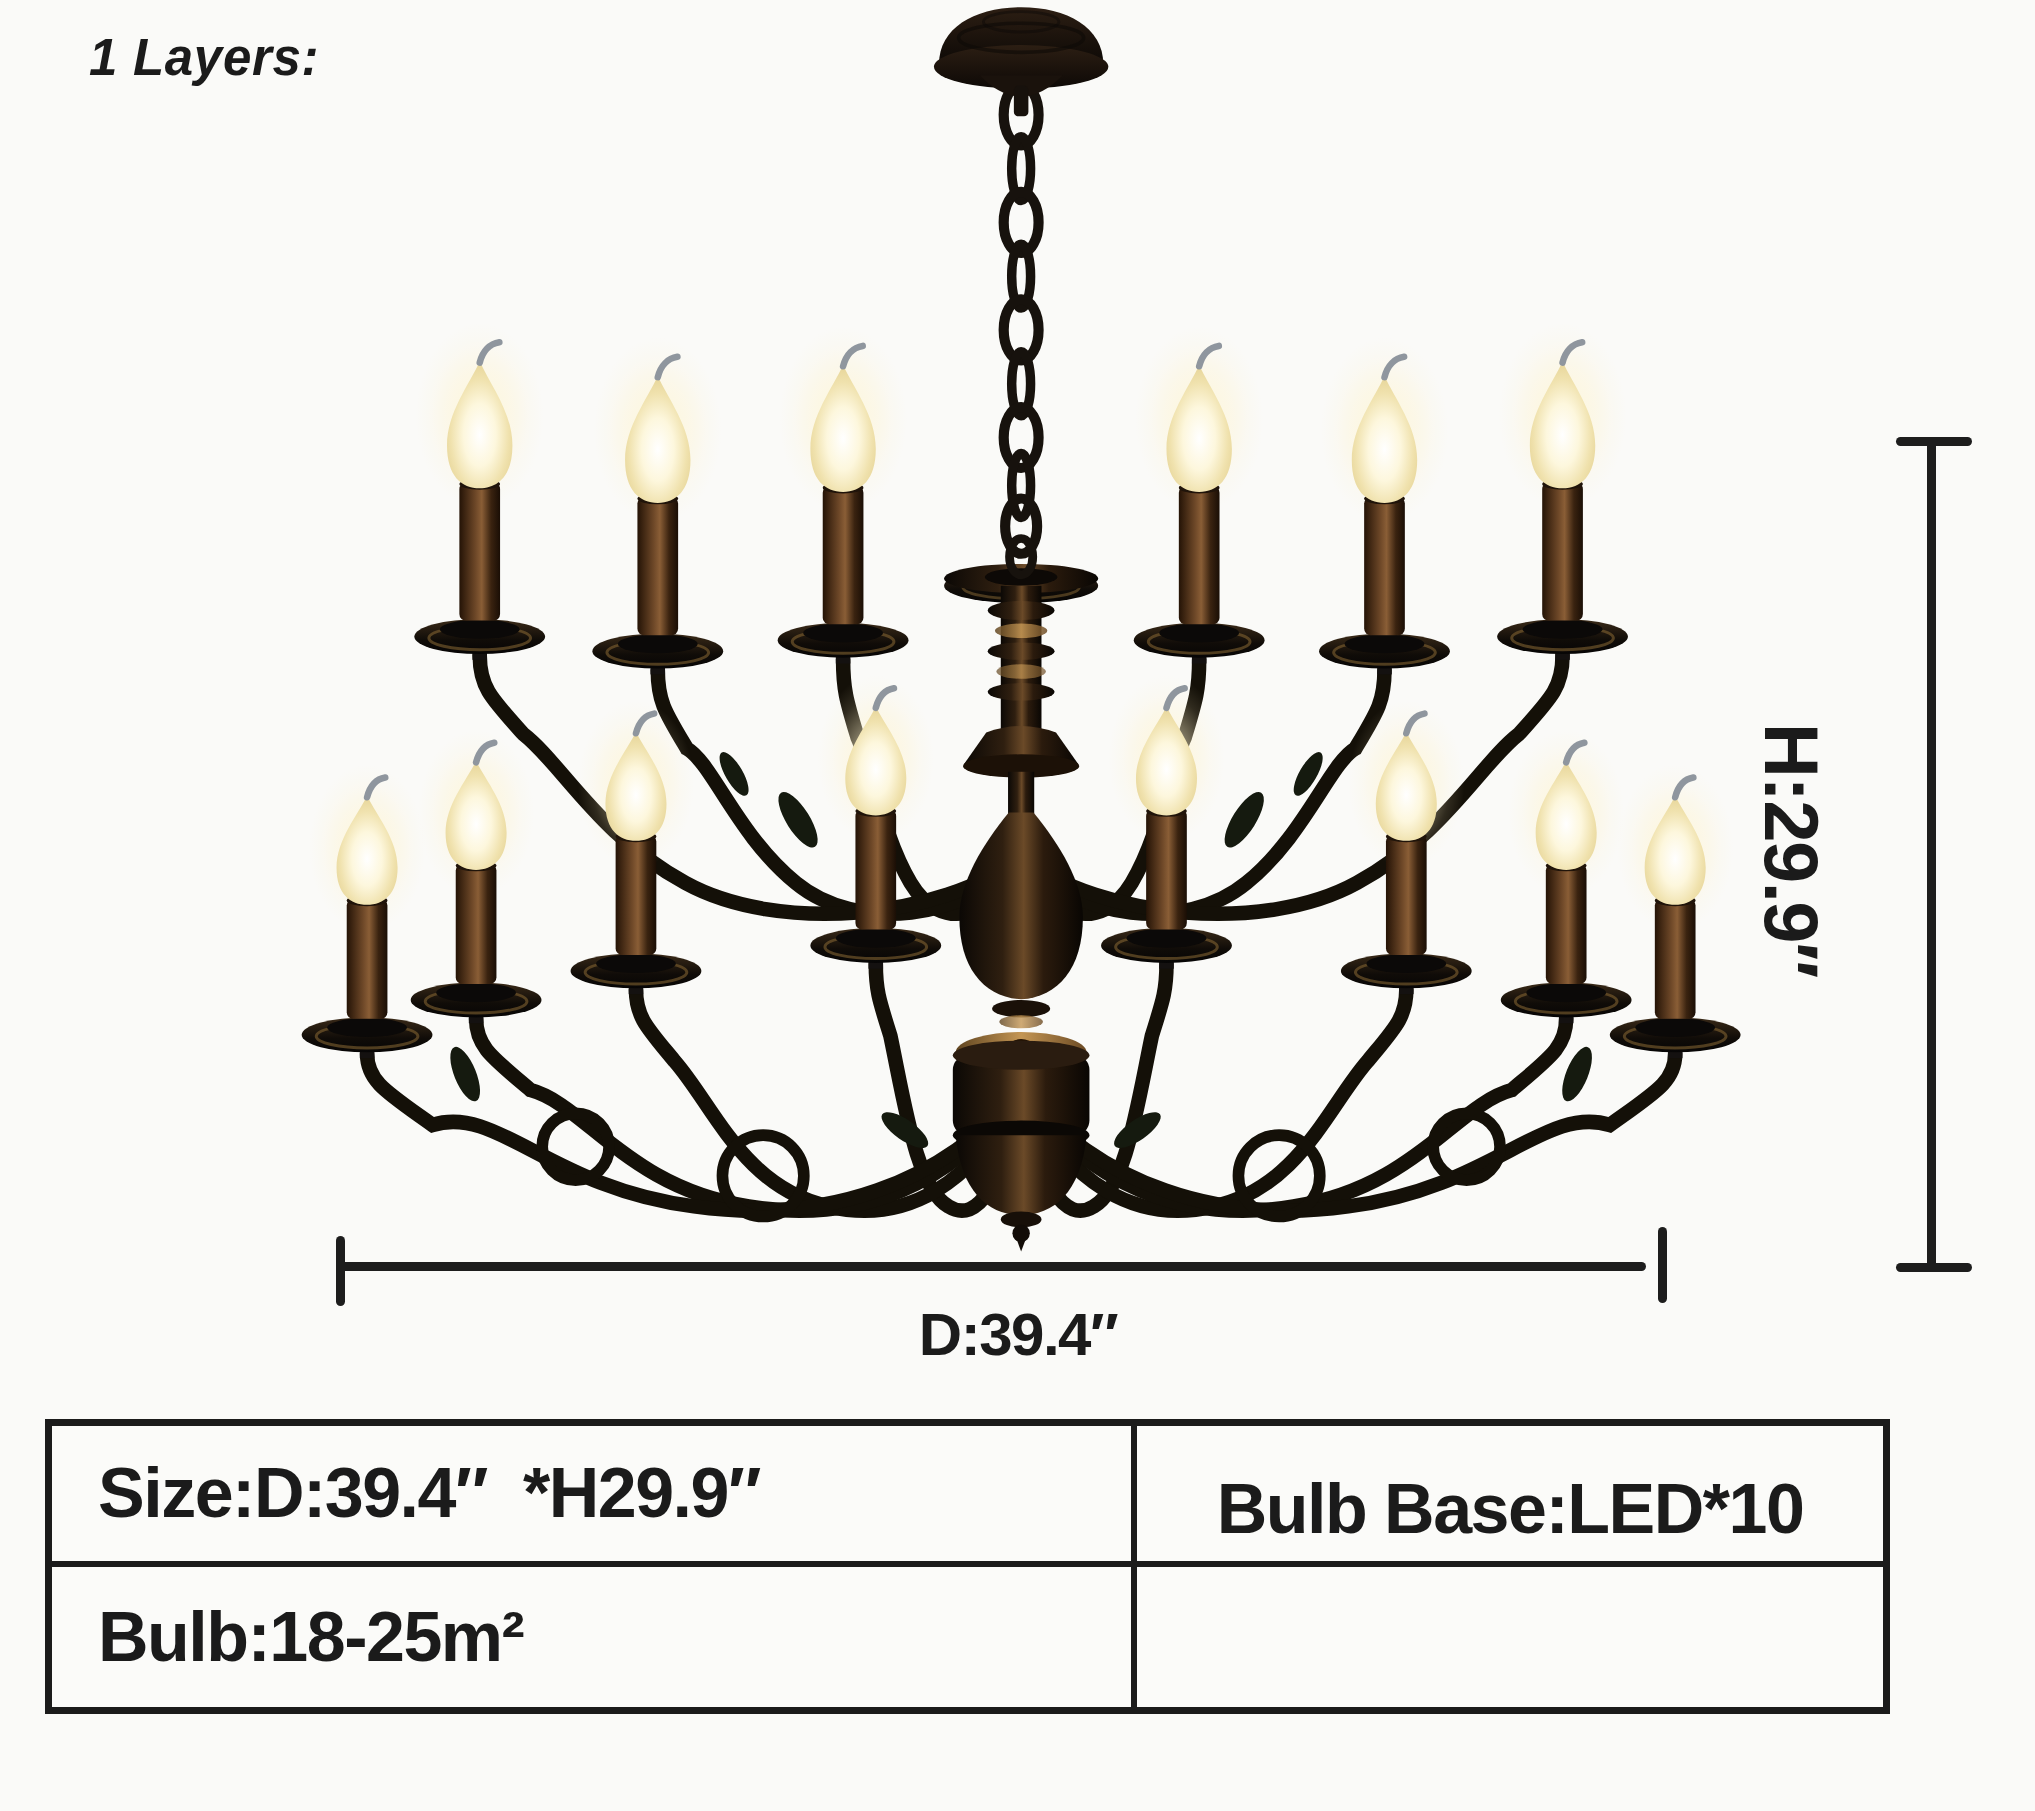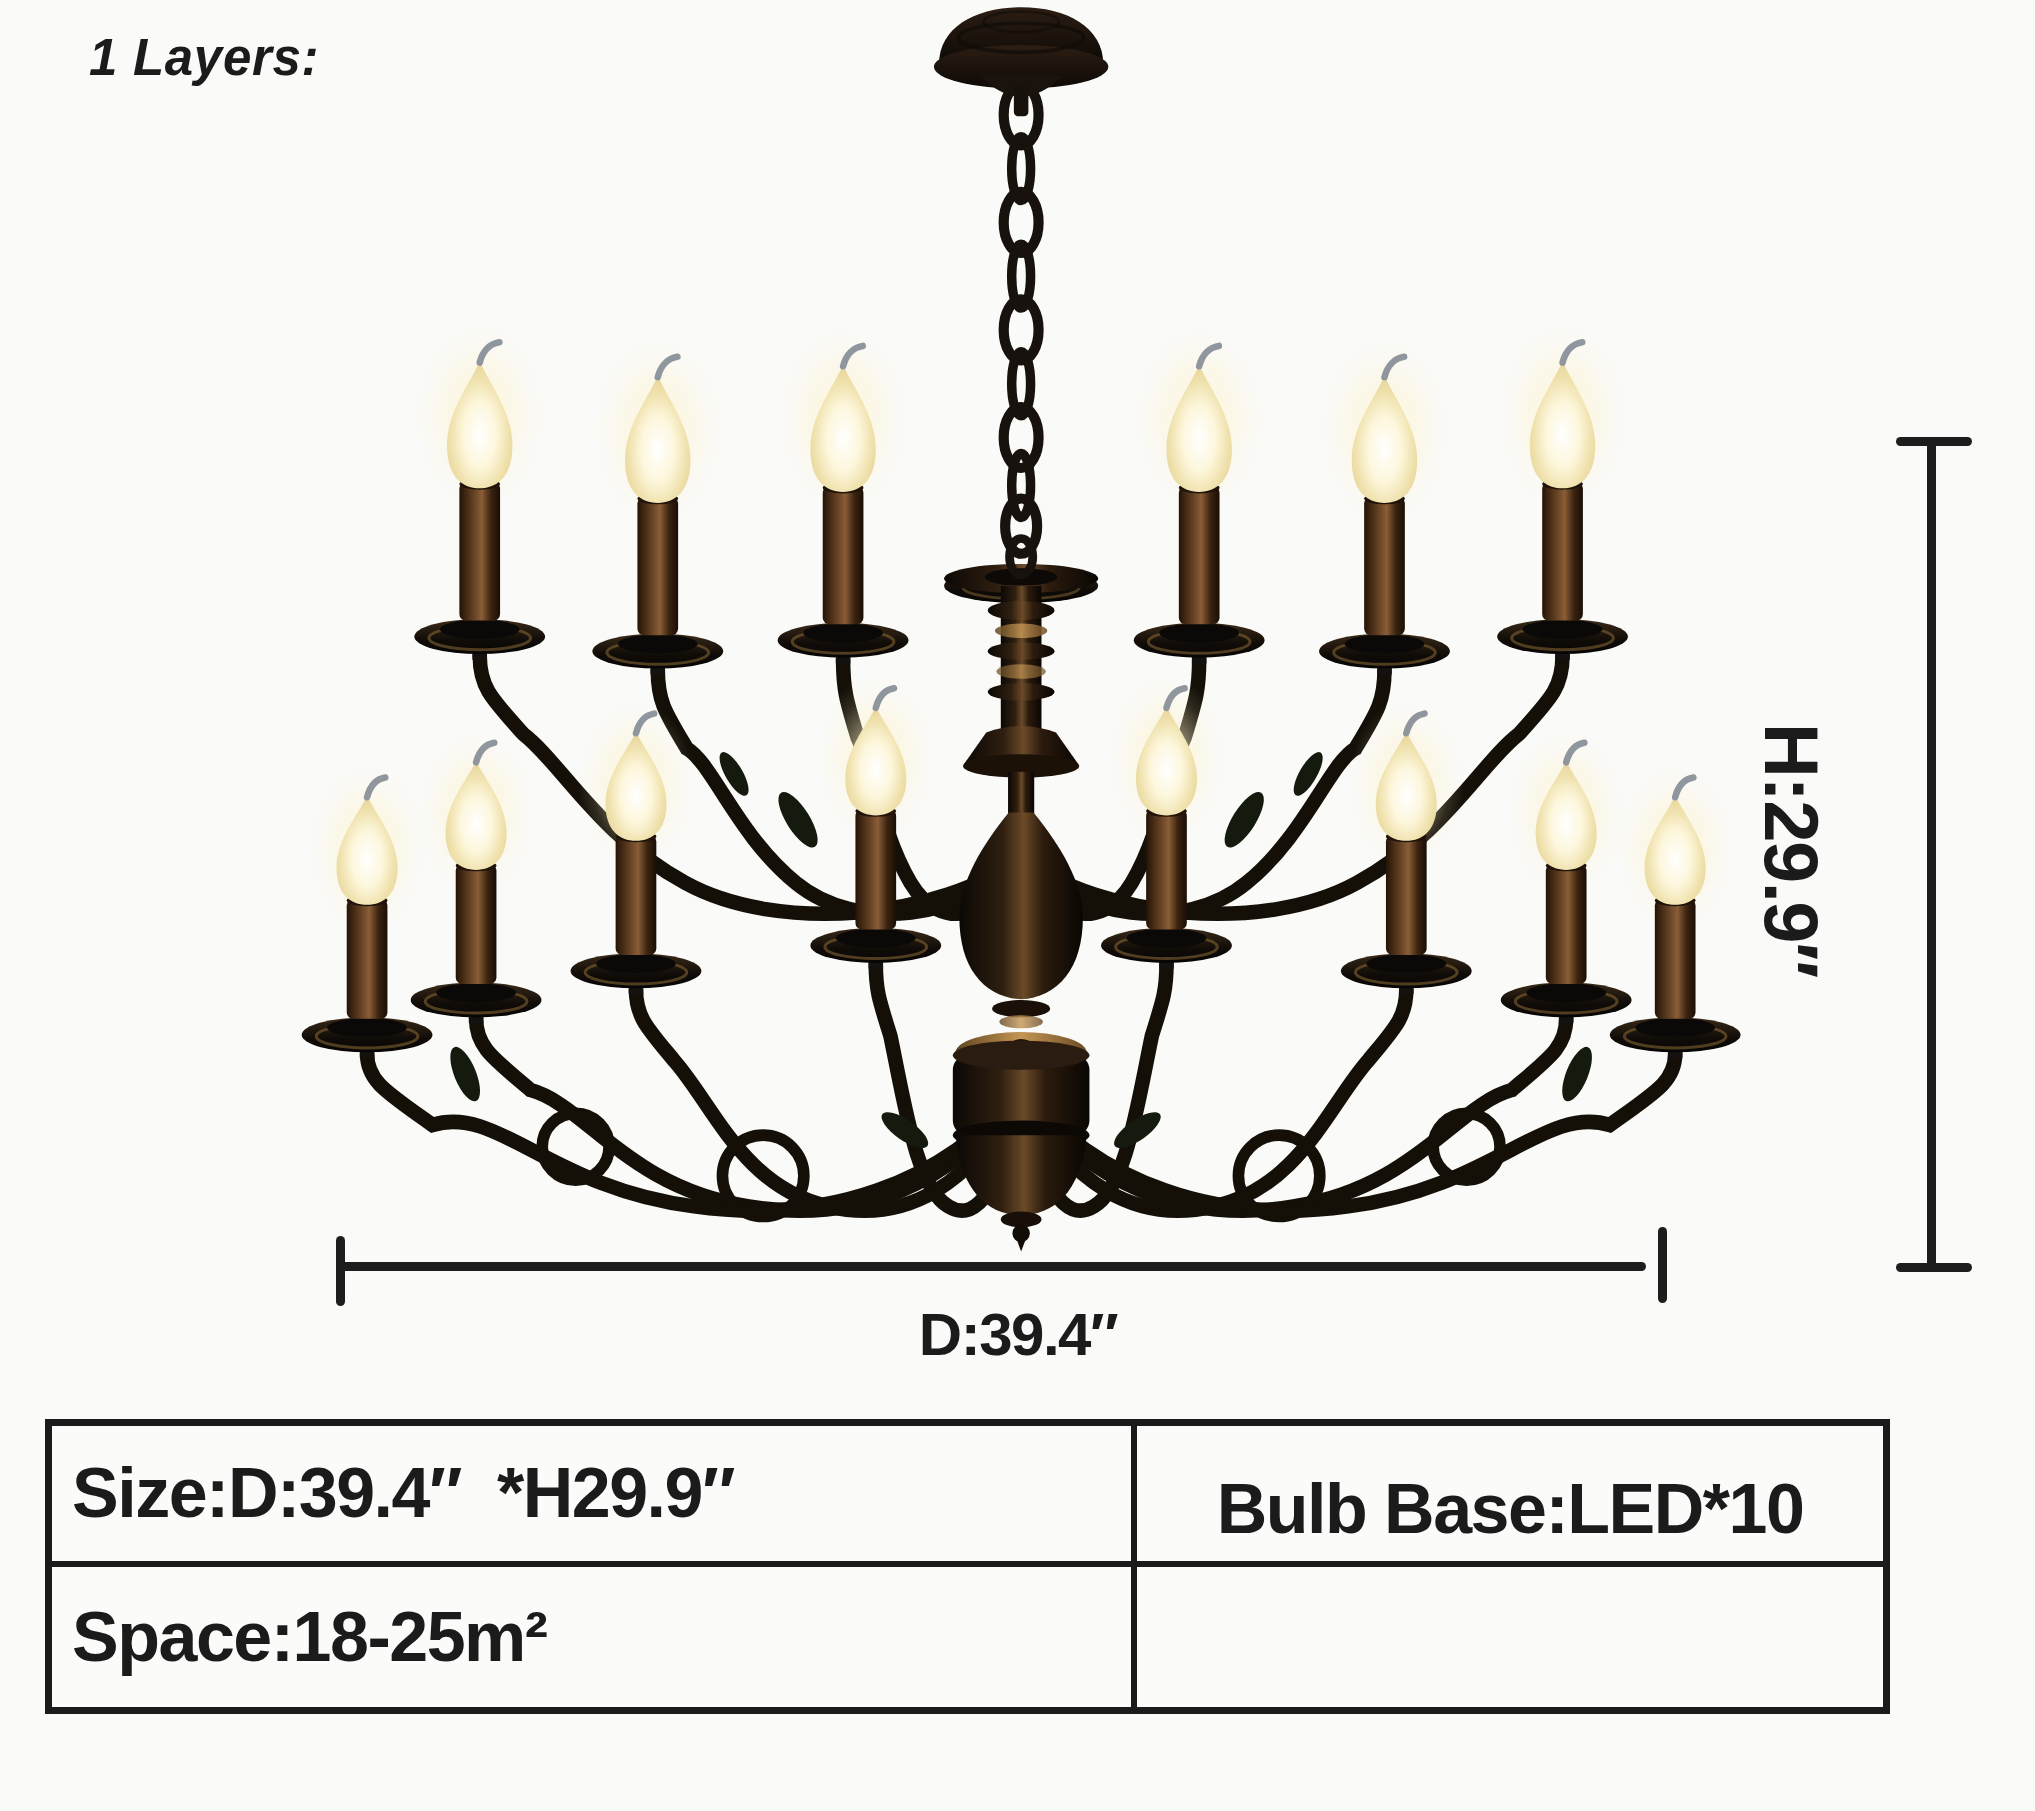--- a/index.html
+++ b/index.html
@@ -19,21 +19,21 @@
     border:7.3px solid #1b1b1b;box-sizing:border-box;
     display:grid;grid-template-columns:1085px 1fr;grid-template-rows:1fr 1fr;
     background:#fbfbf9;
   }
   .cell{
     display:flex;align-items:center;font-size:70px;font-weight:bold;
     letter-spacing:-1.5px;white-space:pre;box-sizing:border-box;
   }
   .cell.b{border-bottom:6.5px solid #1b1b1b;}
   .cell.r{border-right:6.5px solid #1b1b1b;}
-  .cell.left{justify-content:flex-start;padding-left:20px;}
+  .cell.left{justify-content:flex-start;padding-left:46px;}
   .cell.center{justify-content:center;margin-top:32px;}
 </style>
 </head>
 <body>
 
 <svg class="chandelier-svg" viewBox="0 0 2800 2492" aria-hidden="true">
   <defs>
     <linearGradient id="ironCol" x1="0" y1="0" x2="1" y2="0">
       <stop offset="0" stop-color="#0b0805"></stop>
         <stop offset="0.35" stop-color="#2f1f10"></stop>
@@ -215,15 +215,15 @@
 <div class="label h-label">H:29.9″</div>
 
 <div class="dim" style="left:340px;top:1262px;width:1306px;height:9.4px;"></div>
 <div class="dim" style="left:336px;top:1236px;width:9.4px;height:70px;"></div>
 <div class="dim" style="left:1658px;top:1227px;width:9.4px;height:76px;"></div>
 <div class="label d-label">D:39.4″</div>
 
 <div class="spec-table">
   <div class="cell left b r">Size:D:39.4″  *H29.9″</div>
   <div class="cell center b">Bulb Base:LED*10</div>
-  <div class="cell left r">Space:18-25m²</div>
+  <div class="cell left r">Bulb:18-25m²</div>
 </div>
 
 
 </body></html>

